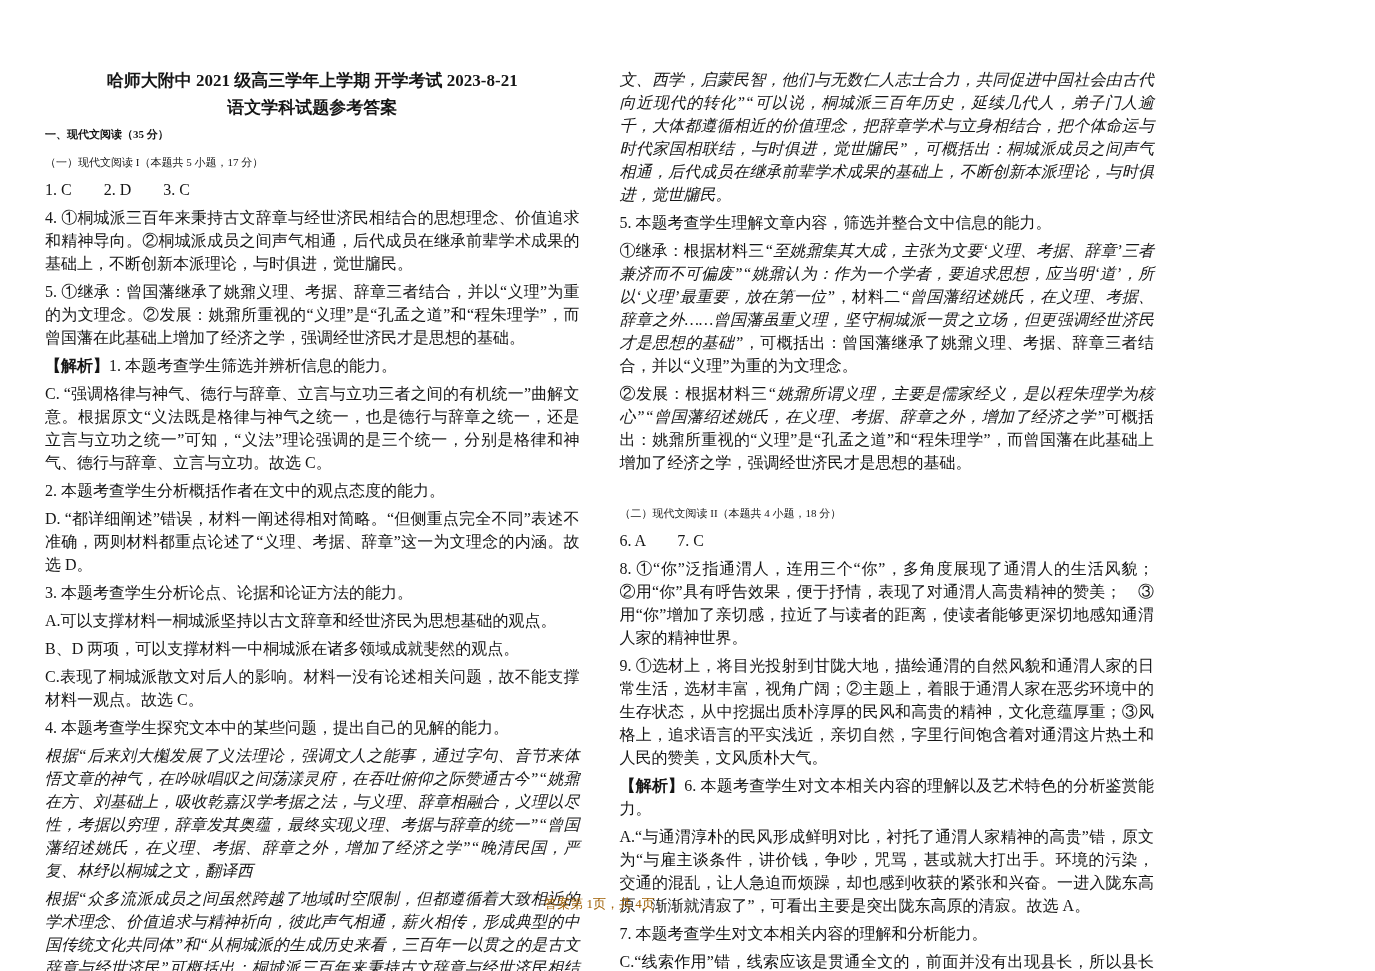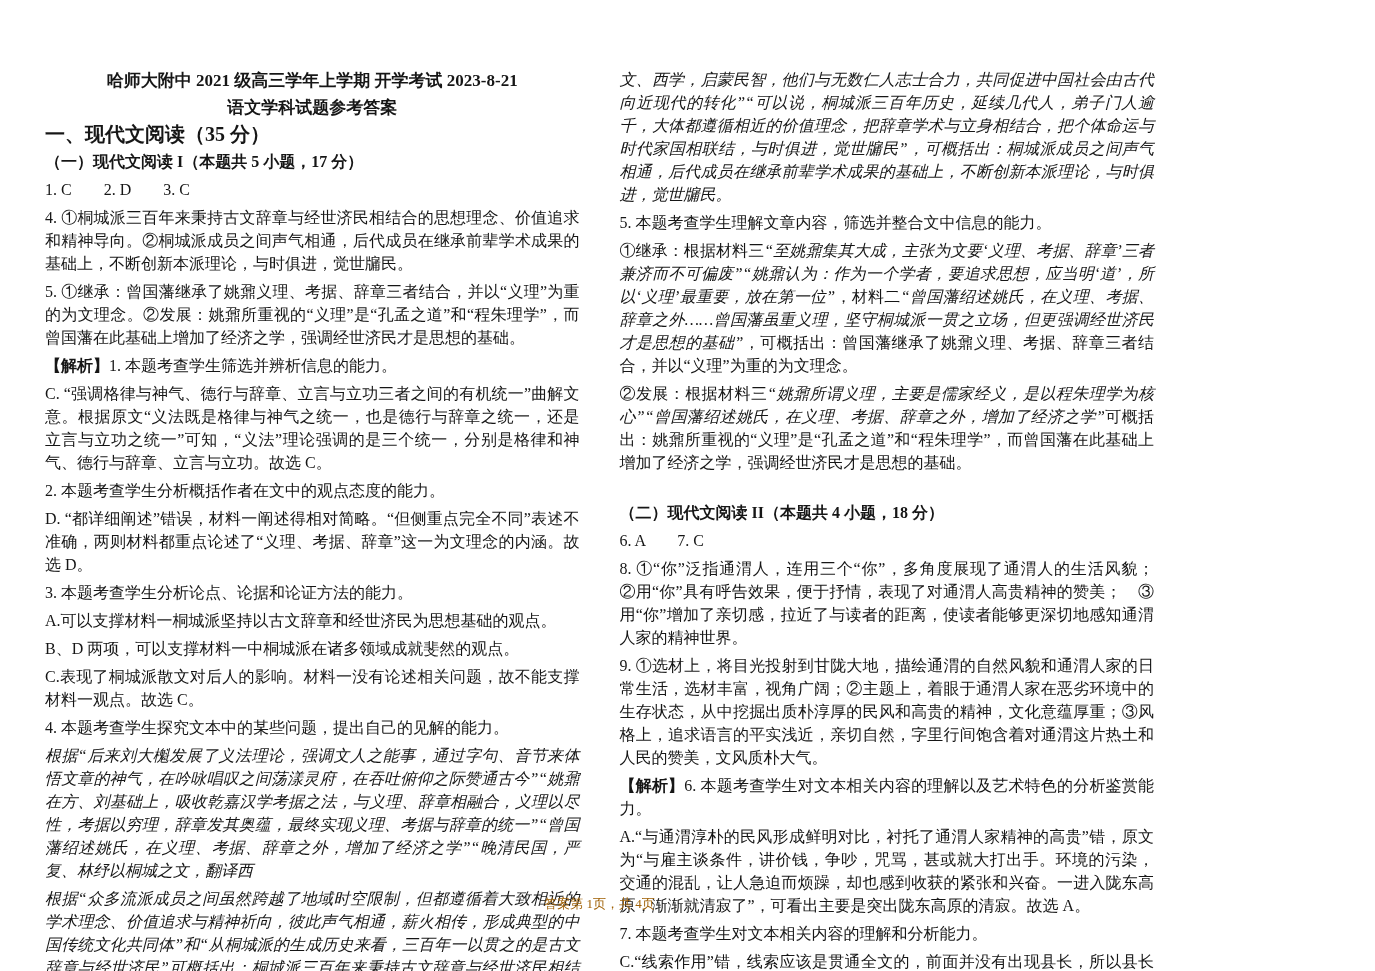--- a/index.html
+++ b/index.html
@@ -17,22 +17,22 @@
   .title {
     text-align: center; font-weight: bold;
     font-size: 17px; line-height: 25px; margin: 0 0 2px 0;
   }
   .para {
     margin: 0 0 5px 0;
     font-size: 16px; line-height: 23px;
     text-align: justify; text-justify: inter-ideograph;
     word-break: break-all;
   }
-  .para.h1 { font-weight: bold; font-size: 20px; line-height: 24px; margin-bottom: 4px; }
-  .para.h2 { font-weight: bold; font-size: 16px; line-height: 24px; margin-bottom: 4px; }
+  .para.h1 { font-weight: bold; font-size: 11px; line-height: 24px; margin-bottom: 4px; }
+  .para.h2 { font-weight: normal; font-size: 11px; line-height: 24px; margin-bottom: 4px; }
   .para.quote { font-style: italic; }
   .gapblock { height: 22px; }
   .b { font-weight: bold; }
   .i { font-style: italic; }
   .footer {
     position: absolute; left: 0; bottom: 58px; width: 100%;
     text-align: center; font-size: 13px; color: #a16207;
   }
 </style>
 </head>

